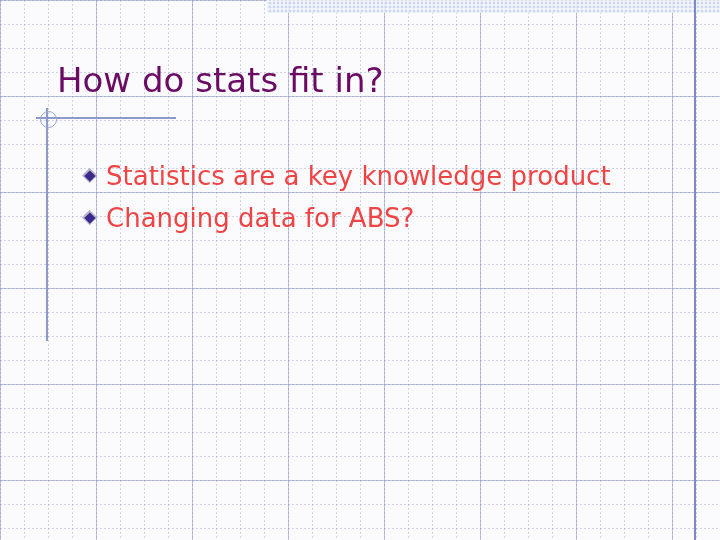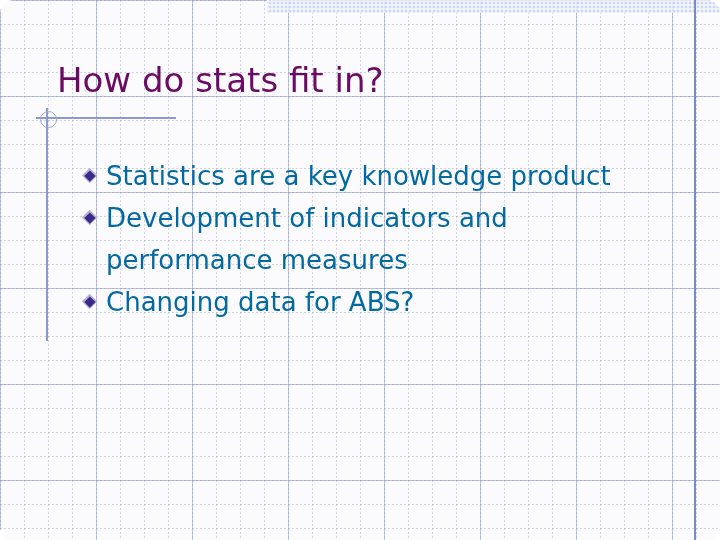--- a/index.html
+++ b/index.html
@@ -9,21 +9,20 @@
     background: #ffffff;
   }
 
   #slide {
     position: relative;
     width: 720px;
     height: 540px;
     overflow: hidden;
     background-color: #fbfbfd;
     font-family: "DejaVu Sans", "Liberation Sans", sans-serif;
-    border-radius: 14px;
   }
 
   
   .grid-layer {
     position: absolute;
     inset: 0;
     pointer-events: none;
   }
 
   
@@ -149,21 +148,21 @@
     position: absolute;
     left: 82px;
     top: 155px;
     width: 580px;
   }
 
   .bullet-item {
     position: relative;
     padding-left: 24px;
     margin-bottom: 0px;
-    color: #0369a1;
+    color: #ef4444;
     font-size: 26px;
     line-height: 42px;
     font-weight: 400;
   }
 
   .bullet-marker {
     position: absolute;
     left: 0px;
     top: 13px;
     width: 16px;
@@ -223,27 +222,20 @@
     <div class="bullet-item">
       <span class="bullet-marker">
         <span class="outer"></span>
           <span class="inner"></span>
       </span>
       <span class="bullet-text">Statistics are a key knowledge product</span>
     </div>
 
 
 
-    <div class="bullet-item">
-      <span class="bullet-marker">
-        <span class="outer"></span>
-          <span class="inner"></span>
-      </span>
-      <span class="bullet-text">Development of indicators and performance measures</span>
-    </div>
 
     <div class="bullet-item">
       <span class="bullet-marker">
         <span class="outer"></span>
           <span class="inner"></span>
       </span>
       <span class="bullet-text">Changing data for ABS?</span>
     </div>
 
   </div>

